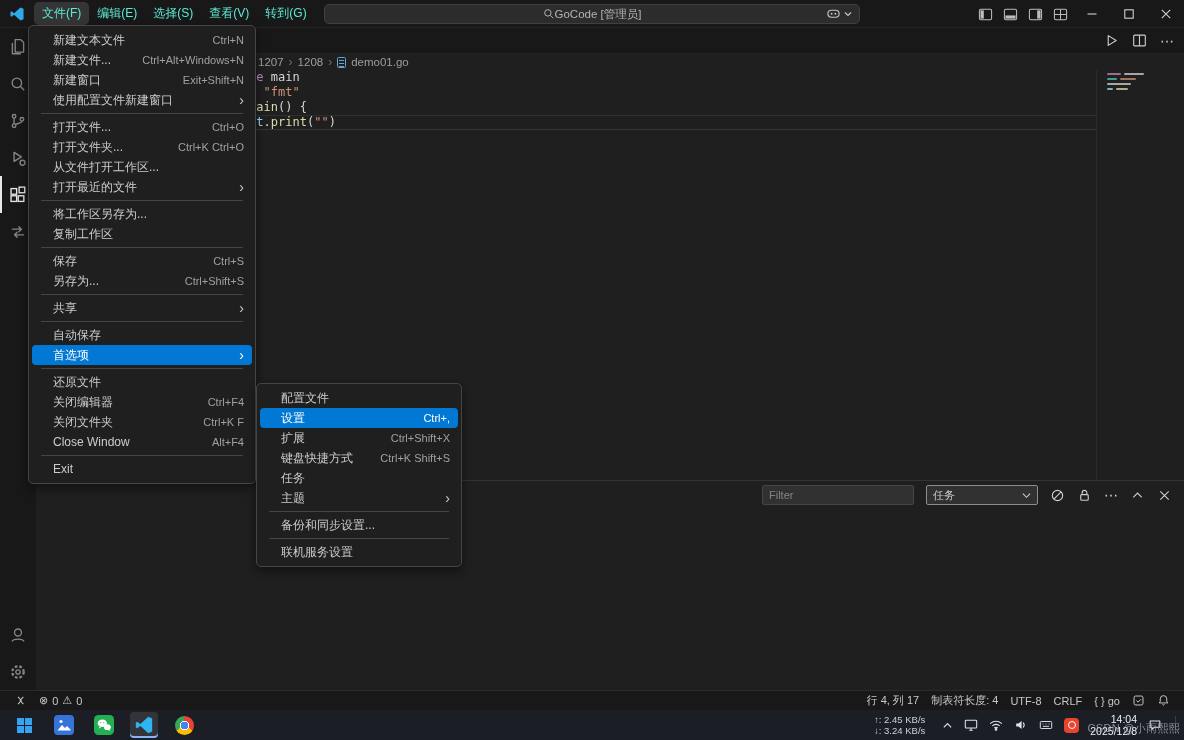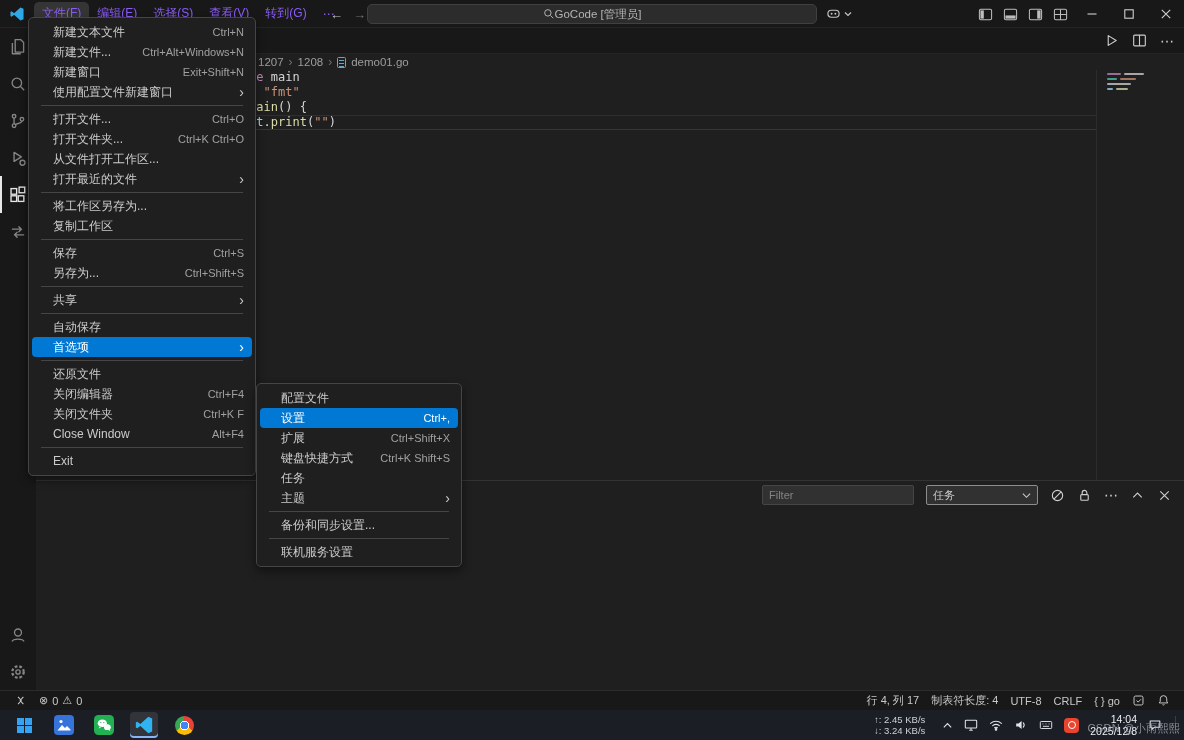--- a/index.html
+++ b/index.html
@@ -5,25 +5,25 @@
 *{margin:0;padding:0;box-sizing:border-box}
 html,body{width:1184px;height:740px;overflow:hidden;background:#000}
 body{font-family:"Liberation Sans",sans-serif}
 .window{position:relative;width:1184px;height:740px;background:#1f1f1f;overflow:hidden;color:#ccc}
 svg{display:block}
 
 
 .titlebar{position:absolute;left:0;top:0;right:0;height:28px;background:#181818;border-bottom:1px solid #242424;display:flex;align-items:center;z-index:30}
 .tb-logo{width:34px;display:flex;justify-content:center}
 .menubar{display:flex;align-items:center;height:100%}
-.mb-item{font-size:12px;color:#8b5cf6;padding:3px 8px;border-radius:5px;white-space:nowrap}
+.mb-item{font-size:12px;color:#5eead4;padding:3px 8px;border-radius:5px;white-space:nowrap}
 .mb-item.active{background:rgba(255,255,255,.13)}
 .nav-btn{position:absolute;top:0;height:28px;display:flex;align-items:center;font-size:13px;color:#c5c5c5}
 .nav-back{left:330px}.nav-fwd{left:353px;color:#6f6f6f}
-.search{position:absolute;left:50%;top:4px;transform:translateX(-50%);width:450px;height:20px;background:#2c2c2c;border:1px solid #404040;border-radius:5px;display:flex;align-items:center;justify-content:center;font-size:11.5px;color:#b4b4b4}
+.search{position:absolute;left:50%;top:4px;transform:translateX(-50%);width:536px;height:20px;background:#2c2c2c;border:1px solid #404040;border-radius:5px;display:flex;align-items:center;justify-content:center;font-size:11.5px;color:#b4b4b4}
 .copilot{position:absolute;left:calc(50% + 234px);top:6px;display:flex;align-items:center;gap:3px;color:#c5c5c5}
 .tb-right{position:absolute;right:0;top:0;height:28px;display:flex;align-items:center}
 .layout-btn{width:25px;height:28px;display:flex;align-items:center;justify-content:center;color:#bdbdbd}
 .win-btn{width:37px;height:28px;display:flex;align-items:center;justify-content:center;color:#cfcfcf}
 
 
 .activitybar{position:absolute;left:0;top:28px;width:36px;height:662px;background:#181818;display:flex;flex-direction:column;z-index:5}
 .ab-item{height:37px;display:flex;align-items:center;justify-content:center;color:#868686}
 .ab-item.active{color:#e7e7e7;box-shadow:inset 2px 0 0 #e7e7e7}
 .ab-spacer{flex:1}
@@ -49,21 +49,21 @@
 
 .panel{position:absolute;left:36px;top:480px;right:0;height:210px;background:#1f1f1f;border-top:1px solid #333}
 .panel-header{height:28px;display:flex;align-items:center;justify-content:flex-end;gap:12px;padding:0 12px}
 .filter-input{width:152px;height:20px;background:#313131;border:1px solid #454545;border-radius:2px;color:#ccc;font-size:11px;padding:0 6px;font-family:Liberation Sans, sans-serif;outline:none}
 .filter-input::placeholder{color:#848484}
 .channel-select{width:112px;height:20px;background:#313131;border:1px solid #8d8d8d;border-radius:2px;display:flex;align-items:center;justify-content:space-between;padding:0 6px;font-size:11px;color:#ccc}
 .ph-icon{display:flex;align-items:center;color:#cfcfcf;font-size:14px}
 
 
 .menu{position:absolute;background:#1f1f1f;border:1px solid #454545;border-radius:5px;box-shadow:0 4px 10px rgba(0,0,0,.45);padding:4px 0;font-size:12px}
-.file-menu{left:28px;top:17px;width:228px;z-index:40}
+.file-menu{left:28px;top:25px;width:228px;z-index:40}
 .prefs-menu{left:256px;top:383px;width:206px;z-index:41}
 .menu-item{height:20px;margin:0 3px;padding:0 8px 0 21px;display:flex;align-items:center;justify-content:space-between;border-radius:4px;color:#ccc;white-space:nowrap}
 .menu-item.hl{background:#0078d4;color:#fff}
 .menu-item.disabled .mi-label{color:#6d6d6d}
 .mi-key{color:#a0a0a0;font-size:11px;margin-left:18px}
 .menu-item.hl .mi-key{color:#fff}
 .menu-item.disabled .mi-key{color:#6d6d6d}
 .mi-arrow{color:#ccc;font-size:14px;line-height:1}
 .menu-item.hl .mi-arrow{color:#fff}
 .menu-sep{height:1px;background:#454545;margin:3px 12px}

